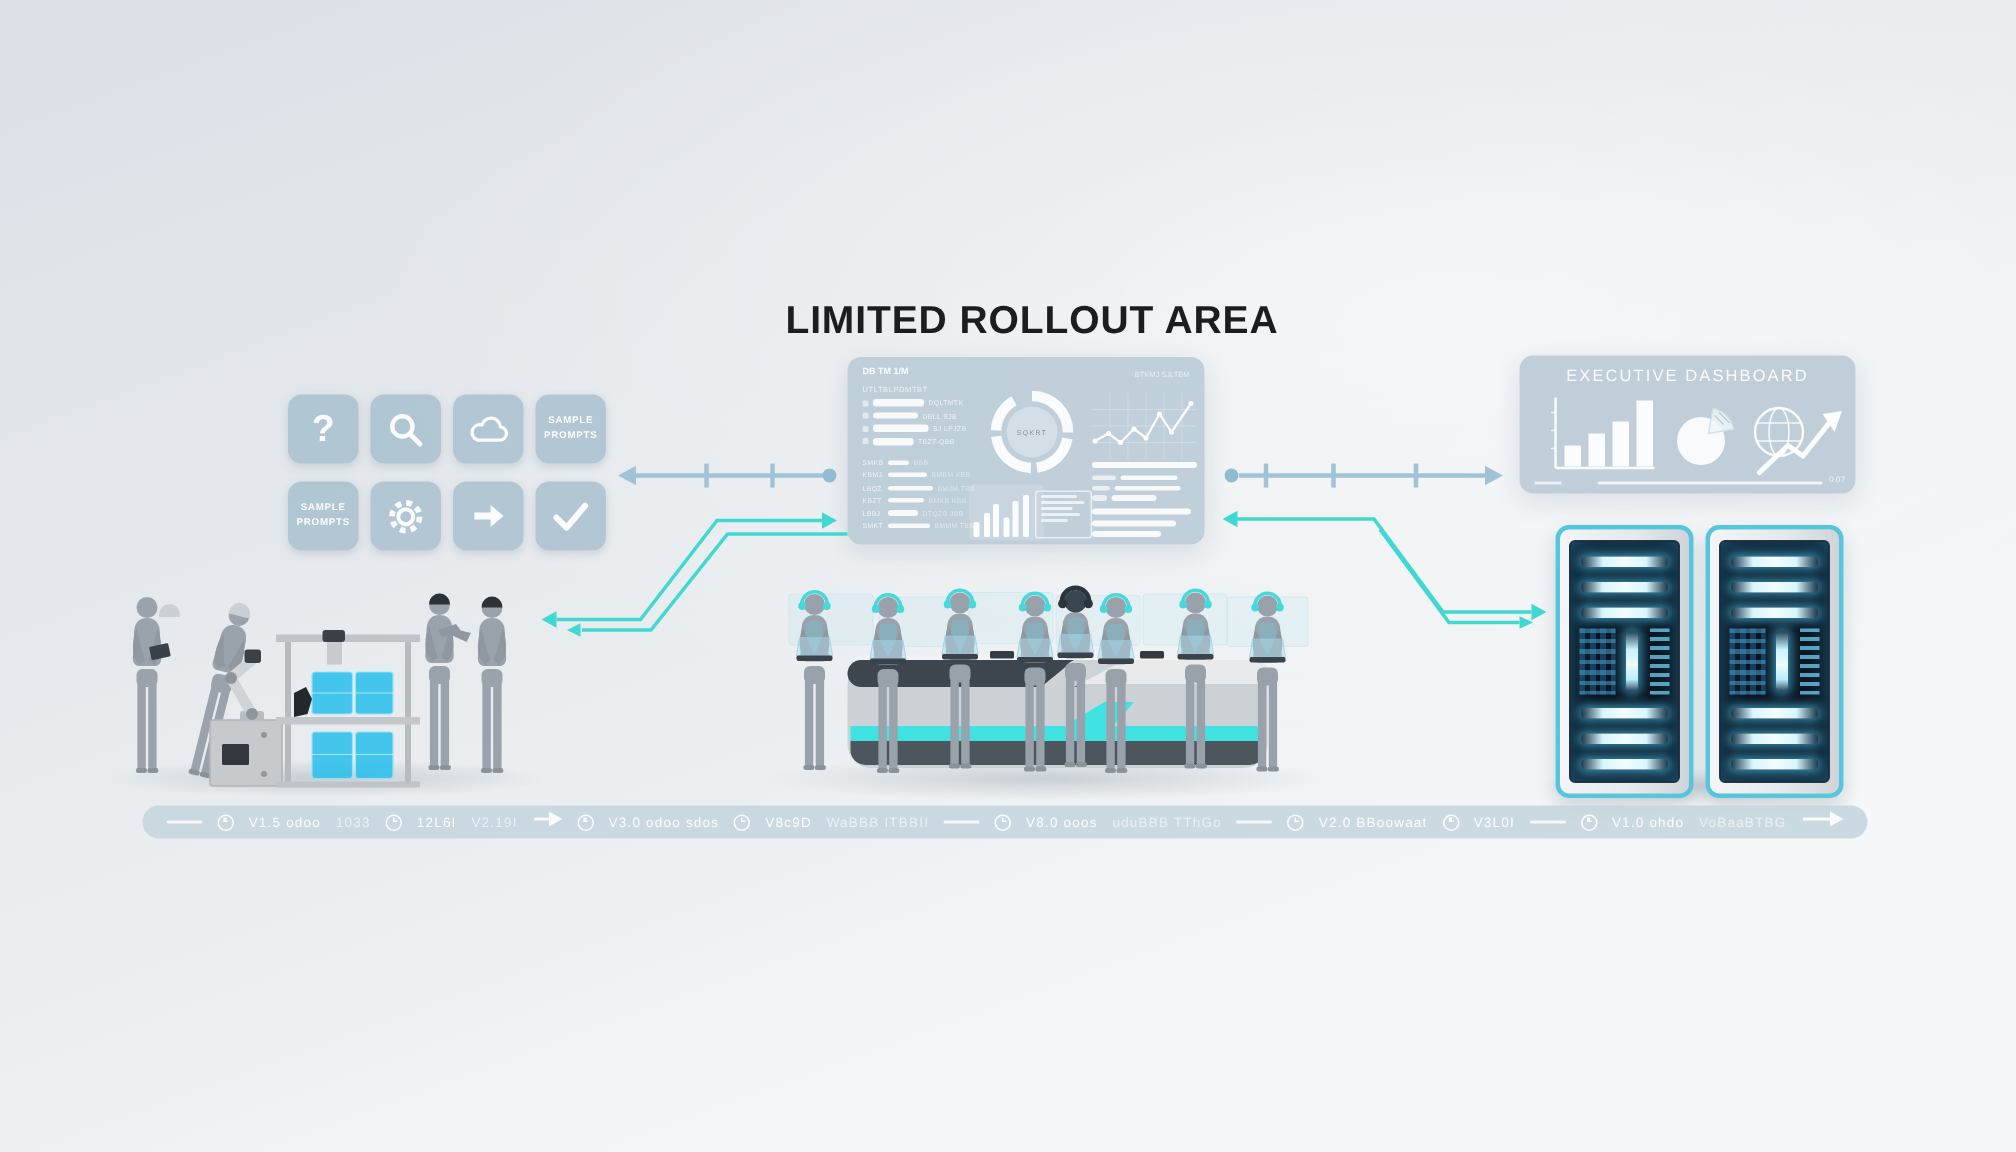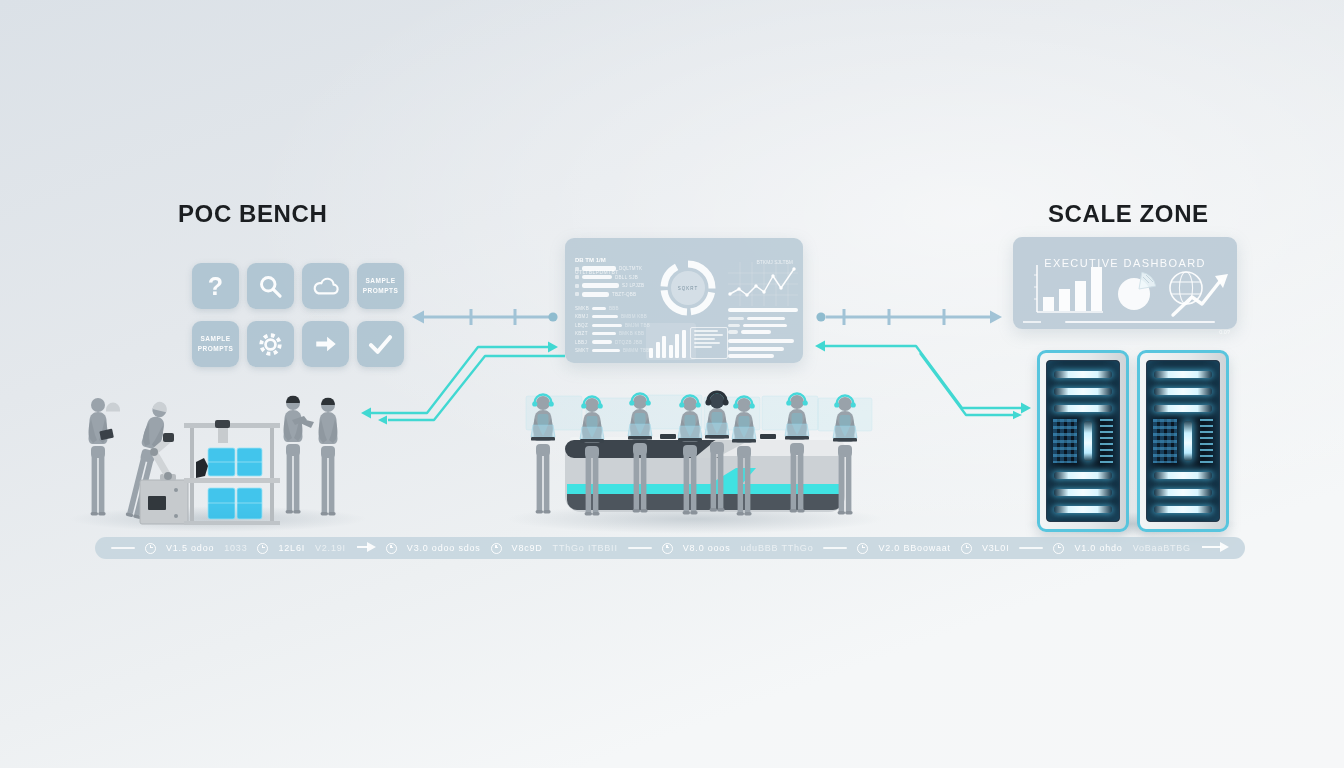--- a/index.html
+++ b/index.html
@@ -10,21 +10,21 @@
       linear-gradient(160deg,#dbe1e7 0%,#e4e8ec 32%,#edf0f2 58%,#f5f7f8 78%,#f6f7f8 100%);}
   .title{position:absolute;font-weight:600;font-size:24px;color:#1b1e21;letter-spacing:.6px;white-space:nowrap;}
   
   .grid{position:absolute;left:192px;top:263px;display:grid;grid-template-columns:repeat(4,47px);grid-auto-rows:46px;gap:12px 8px;}
   .tile{border-radius:9px;background:rgba(166,190,205,.82);display:flex;align-items:center;justify-content:center;
     color:rgba(255,255,255,.95);box-shadow:0 2px 6px rgba(125,148,163,.28);}
   .tile .qm{font-size:25px;font-weight:700;line-height:1;}
   .tile .lbl{font-size:6.5px;font-weight:700;line-height:1.6;letter-spacing:.5px;text-align:center;}
   
   .glass{position:absolute;background:rgba(178,197,210,.78);border-radius:9px;box-shadow:0 5px 16px rgba(125,145,160,.22);}
-  .dw{position:absolute;color:rgba(255,255,255,.92);white-space:nowrap;margin-top:12px;}
+  .dw{position:absolute;color:rgba(255,255,255,.92);white-space:nowrap;}
   .wbar{background:rgba(255,255,255,.88);border-radius:2px;height:4.5px;}
   .row{display:flex;align-items:center;gap:3px;}
   .bullet{width:4px;height:4px;background:rgba(255,255,255,.55);border-radius:1px;flex:none;}
   .tinytxt{font-size:4.5px;color:rgba(255,255,255,.75);letter-spacing:.3px;white-space:nowrap;}
   .mini-panel{position:absolute;left:81px;top:85px;width:44px;height:33px;background:rgba(255,255,255,.14);
     border-radius:3px;display:flex;align-items:flex-end;gap:2.5px;padding:2px 3px;}
   .mini-panel .mb{width:4px;background:rgba(255,255,255,.92);border-radius:1px;}
   .tablebox{position:absolute;left:125px;top:89px;width:30px;height:26px;border:.8px solid rgba(255,255,255,.65);
     border-radius:2px;padding:2px 3px;display:flex;flex-direction:column;gap:2.4px;}
   .tablebox i{display:block;height:1.6px;background:rgba(255,255,255,.7);border-radius:1px;}
@@ -55,22 +55,21 @@
   .tl-txt{font-size:9px;letter-spacing:.8px;white-space:nowrap;}
   .tl-txt.dim{opacity:.65;}
   .sh{position:absolute;background:radial-gradient(ellipse at center,rgba(140,155,166,.38),rgba(140,155,166,0) 70%);}
   .overlay{position:absolute;left:0;top:0;}
 </style>
 </head>
 <body>
 
 <div class="stage">
 
-  <div class="title" style="left:178px;top:200px;">POC BENCH</div>
-  <div class="title" style="left:1048px;top:200px;">SCALE ZONE</div>
+  <div class="title" style="left:688px;top:198px;transform:translateX(-50%);font-size:26px;">LIMITED ROLLOUT AREA</div>
 
   <div class="grid" id="poc-grid">
       <div class="tile">
         <span class="qm">?</span>
       </div>
       <div class="tile">
         <svg width="27" height="27" viewBox="0 0 24 24">
           <circle cx="10" cy="10" r="6" fill="none" stroke="currentColor" stroke-width="2.6"></circle>
           <line x1="14.5" y1="14.5" x2="20.5" y2="20.5" stroke="currentColor" stroke-width="2.8" stroke-linecap="round"></line>
         </svg>
@@ -487,21 +486,21 @@
       <span class="tl-txt">12L6I</span>
       <span class="tl-txt dim">V2.19I</span>
       <span><svg width="20" height="12" viewBox="0 0 20 12">
           <line x1="1" y1="6" x2="12" y2="6" stroke="rgba(255,255,255,.9)" stroke-width="2"></line>
           <polygon points="11,1 20,6 11,11" fill="rgba(255,255,255,.9)"></polygon>
         </svg></span>
       <span class="tl-clock"></span>
       <span class="tl-txt">V3.0 odoo sdos</span>
       <span class="tl-clock"></span>
       <span class="tl-txt">V8c9D</span>
-      <span class="tl-txt dim">TThGo ITBBII</span>
+      <span class="tl-txt dim">WaBBB ITBBII</span>
       <span class="tl-dash"></span>
       <span class="tl-clock"></span>
       <span class="tl-txt">V8.0 ooos</span>
       <span class="tl-txt dim">uduBBB TThGo</span>
       <span class="tl-dash"></span>
       <span class="tl-clock"></span>
       <span class="tl-txt">V2.0 BBoowaat</span>
       <span class="tl-clock"></span>
       <span class="tl-txt">V3L0I</span>
       <span class="tl-dash"></span>

